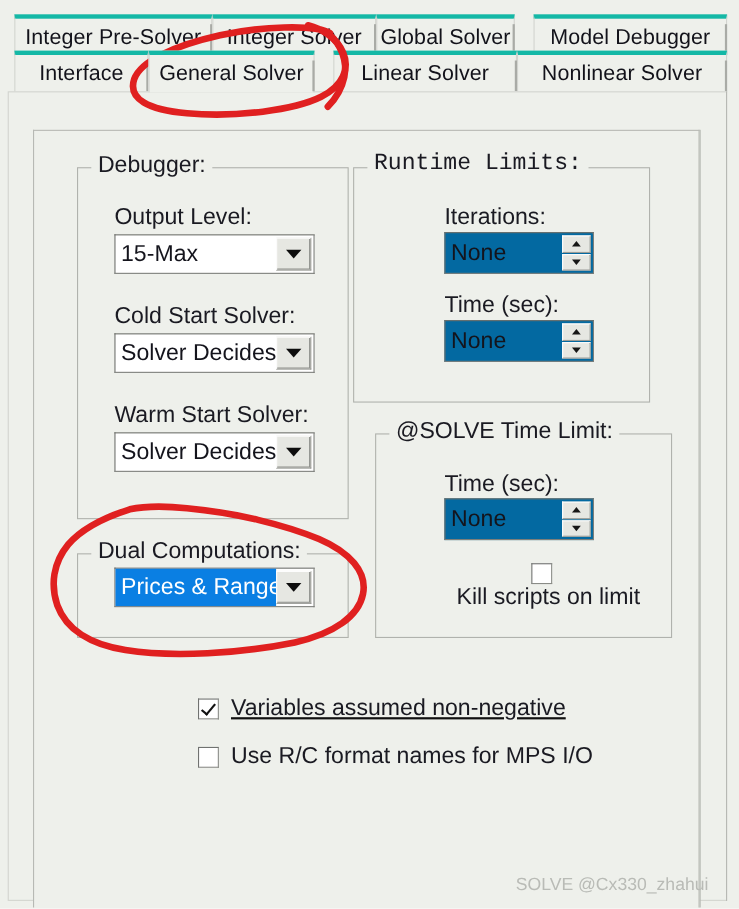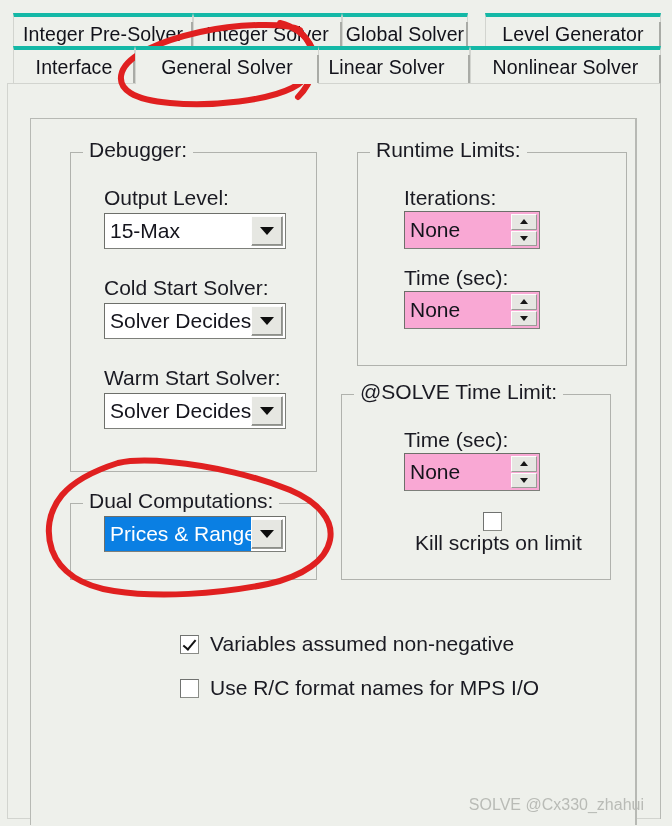--- a/index.html
+++ b/index.html
@@ -164,21 +164,21 @@
     border-left: 7px solid transparent;
     border-right: 7px solid transparent;
     border-top: 8px solid #0d0d0d;
   }
 
   
   .spin {
     position: absolute;
     box-sizing: border-box;
     height: 38px;
-    background: #f9a8d4;
+    background: #0369a1;
     border: 1px solid #7d7f7a;
     border-top-color: #6d6f6a;
     border-left-color: #6d6f6a;
     display: flex;
     align-items: stretch;
   }
   .spin .stext {
     flex: 1 1 auto;
     display: flex;
     align-items: center;
@@ -289,31 +289,31 @@
       </div>
       <div class="tab" style="left:193px; width:149px;">
         <span>Integer Solver</span>
         <span class="sep"></span>
       </div>
       <div class="tab" style="left:342px; width:126px;">
         <span>Global Solver</span>
         <span class="sep"></span>
       </div>
       <div class="tab" style="left:485px; width:176px;">
-        <span>Level Generator</span>
+        <span>Model Debugger</span>
         <span class="sep"></span>
       </div>
     </div>
 
     <div class="tabrow row2">
       <div class="tab" style="left:13px; width:122px;">
         <span>Interface</span>
         <span class="sep"></span>
       </div>
-      <div class="tab selected" style="left:135px; width:184px;">
+      <div class="tab selected" style="left:135px; width:151px;">
         <span>General Solver</span>
         <span class="sep"></span>
       </div>
       <div class="tab" style="left:303px; width:167px;">
         <span>Linear Solver</span>
         <span class="sep"></span>
       </div>
       <div class="tab" style="left:470px; width:191px;">
         <span>Nonlinear Solver</span>
         <span class="sep"></span>
@@ -355,21 +355,21 @@
   <div class="group" style="left:70px; top:503px; width:247px; height:77px;">
     <span class="glegend">Dual Computations:</span>
   </div>
   <div class="combo highlight" style="left:104px; top:516px; width:182px;">
     <span class="ctext">Prices &amp; Ranges</span>
     <span class="cbtn">
       <span class="arrow-down"></span>
     </span>
   </div>
 
-  <div class="group" style="left:357px; top:152px; width:270px; height:214px;">
+  <div class="group" style="left:321px; top:152px; width:270px; height:214px;font-family:Liberation Mono, monospace;">
     <span class="glegend">Runtime Limits:</span>
   </div>
 
   <div class="flabel" style="left:404px; top:186px;">Iterations:</div>
   <div class="spin" style="left:404px; top:211px; width:136px;">
     <span class="stext">None</span>
     <span class="sbtns">
       <span class="sbtn">
         <span class="arrow-up-sm"></span>
       </span>
@@ -407,21 +407,21 @@
         <span class="arrow-down-sm"></span>
       </span>
     </span>
   </div>
 
   <div class="cbrow" style="left:404px; top:512px;flex-direction:column;">
     <span class="cbbox"></span>
     <span class="cblabel">Kill scripts on limit</span>
   </div>
 
-  <div class="cbrow" style="left:180px; top:632px;">
+  <div class="cbrow" style="left:180px; top:632px;text-decoration:underline;">
     <span class="cbbox checked"></span>
     <span class="cblabel">Variables assumed non-negative</span>
   </div>
 
   <div class="cbrow" style="left:180px; top:676px;">
     <span class="cbbox"></span>
     <span class="cblabel">Use R/C format names for MPS I/O</span>
   </div>
 
   <div class="edge-v" style="left:636px; top:118px; height:707px;"></div>

